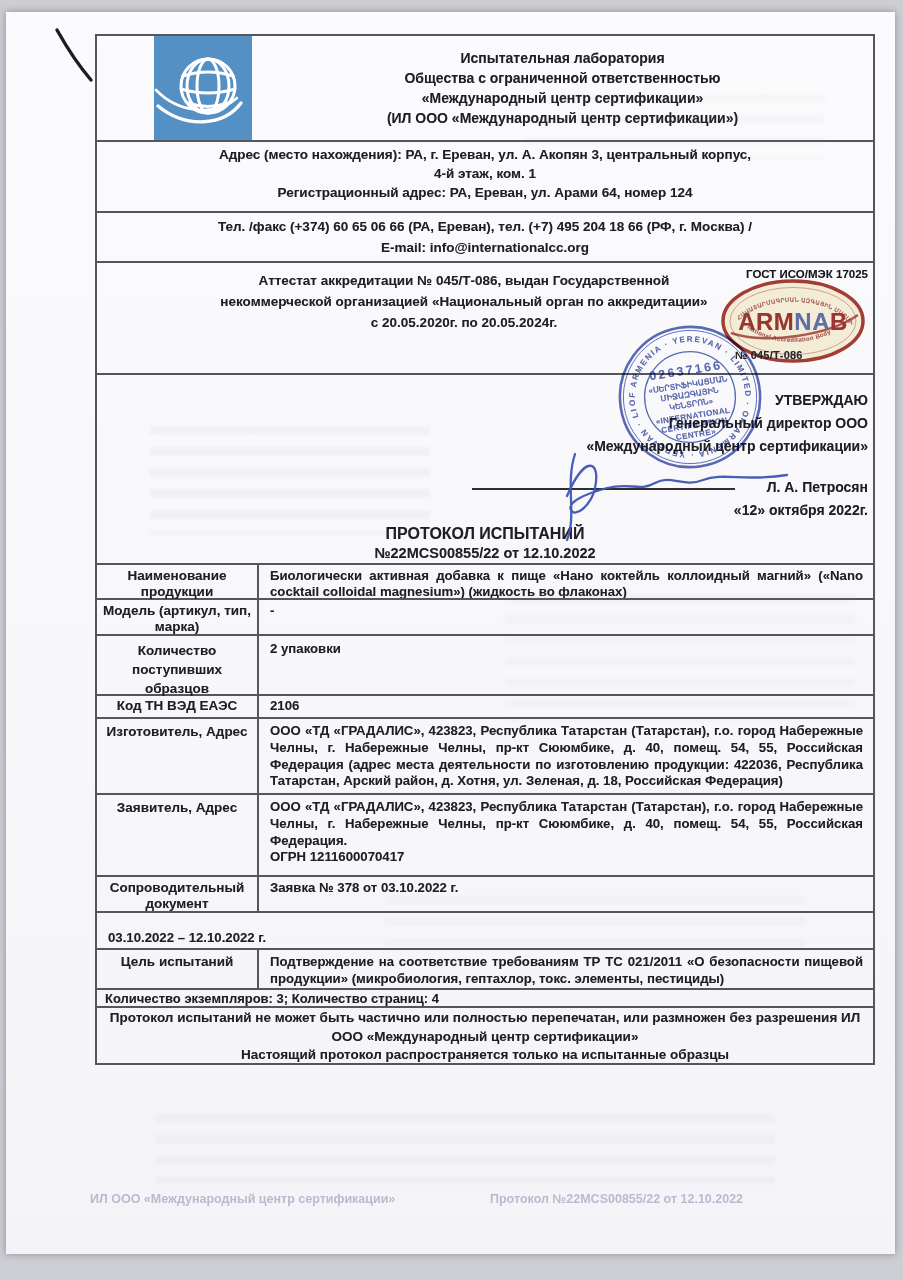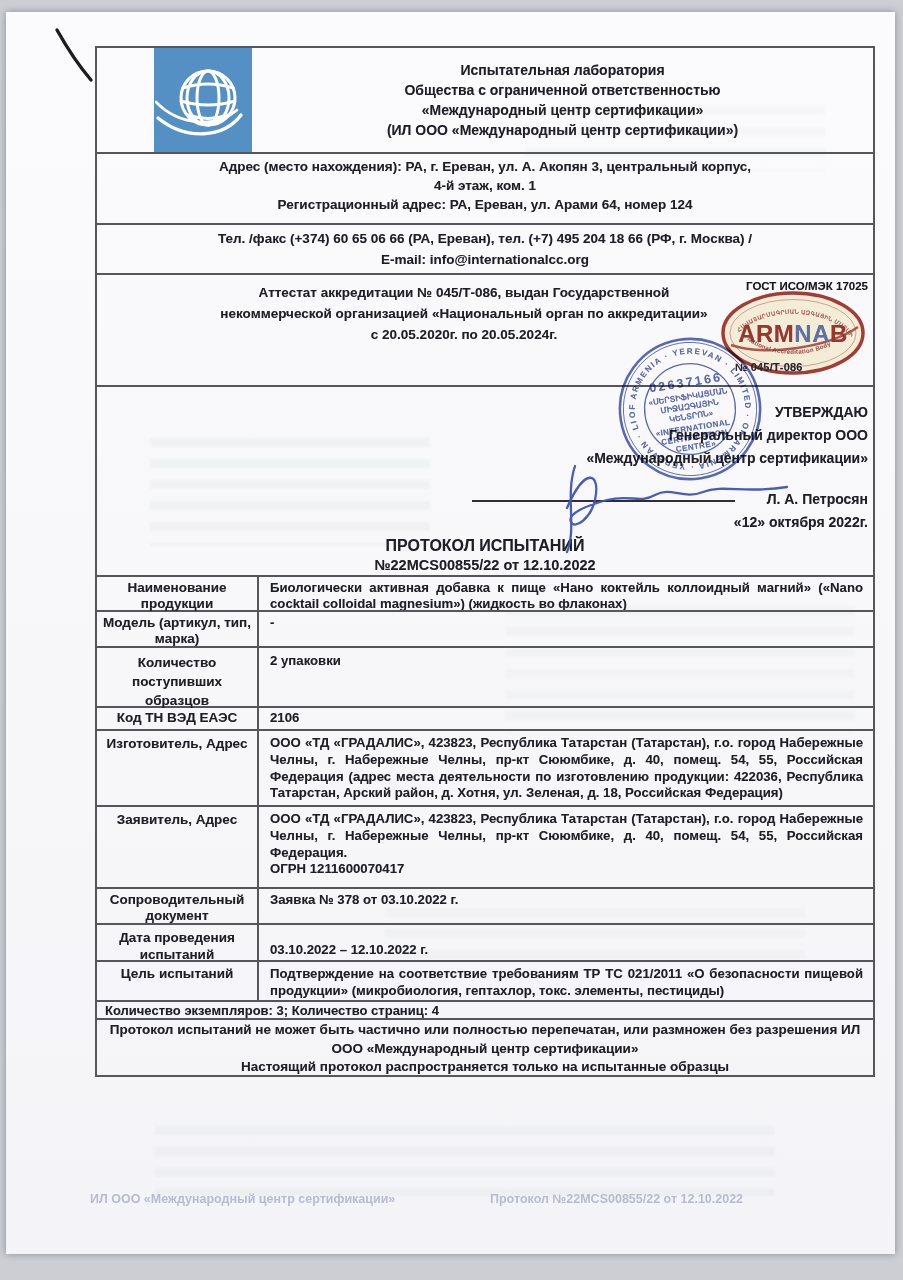--- a/index.html
+++ b/index.html
@@ -8,21 +8,21 @@
     background:#ccced4;
     font-family:"Liberation Sans",sans-serif;
     -webkit-font-smoothing:antialiased;
   }
   .paper{
     position:absolute;left:6px;top:12px;width:889px;height:1242px;
     background:linear-gradient(180deg,#fbfbfd 0%,#f7f7fa 60%,#f4f4f8 100%);
     box-shadow:0 0 7px rgba(20,20,30,.35);
   }
   .doc{
-    position:absolute;left:89px;top:34px;width:780px;
+    position:absolute;left:89px;top:22px;width:780px;
     color:#1e1e24;font-weight:bold;
     text-shadow:0 0 .6px rgba(40,40,70,.35);
   }
   .sec{box-sizing:border-box;border:2px solid #55565c;background:transparent;position:relative;}
   .sec + .sec{border-top:none;}
   
   .sec.header{height:108px;display:flex;align-items:stretch;}
   .logo{margin-left:57px;width:98px;flex:0 0 98px;}
   .logo svg{display:block;width:98px;height:104px;}
   .org{flex:1;display:flex;flex-direction:column;justify-content:center;align-items:center;line-height:20px;font-size:14px;}
@@ -148,21 +148,20 @@
       <div class="cell-r" style="padding-top:4px;line-height:16.8px;">
         <div class="just">ООО «ТД «ГРАДАЛИС», 423823, Республика Татарстан (Татарстан), г.о. город Набережные Челны, г. Набережные Челны, пр-кт Сююмбике, д. 40, помещ. 54, 55, Российская Федерация.</div>
         <div>ОГРН 1211600070417</div>
       </div>
     </div>
     <div class="sec row" style="height:36px;">
       <div class="cell-l" style="padding-top:3px;">Сопроводительный документ</div>
       <div class="cell-r" style="padding-top:3px;">Заявка № 378 от 03.10.2022 г.</div>
     </div>
     <div class="sec row" style="height:37px;">
-      <div class="cell-l" style="padding-top:4px;line-height:17px;">Дата проведения испытаний</div>
       <div class="cell-r" style="padding-top:17px;">03.10.2022 – 12.10.2022 г.</div>
     </div>
     <div class="sec row" style="height:40px;">
       <div class="cell-l" style="padding-top:4px;">Цель испытаний</div>
       <div class="cell-r just" style="padding-top:4px;line-height:16.5px;">Подтверждение на соответствие требованиям ТР ТС 021/2011 «О безопасности пищевой продукции» (микробиология, гептахлор, токс. элементы, пестициды)</div>
     </div>
 
     <div class="sec full" style="height:18px;padding:1px 8px;line-height:15px;">Количество экземпляров: 3; Количество страниц: 4</div>
 
     <div class="sec full" style="height:57px;text-align:center;font-size:13.5px;line-height:18.5px;padding-top:1px;">

